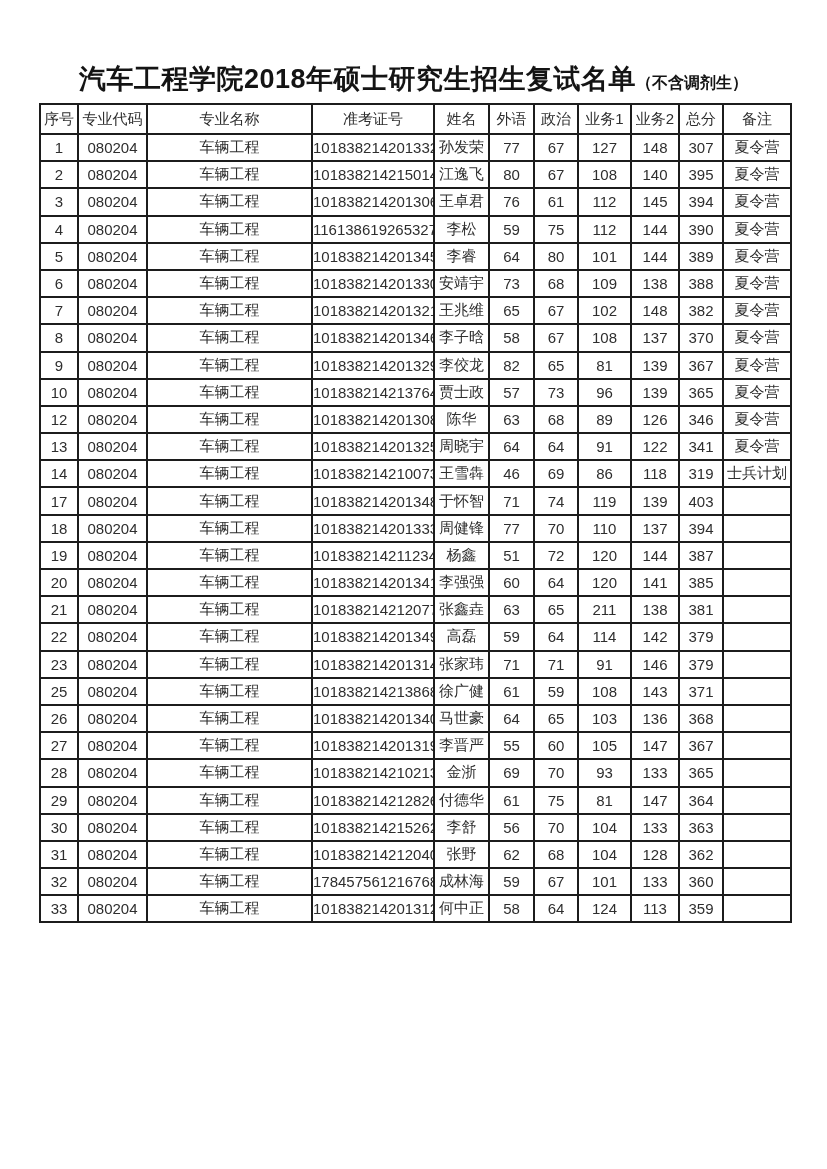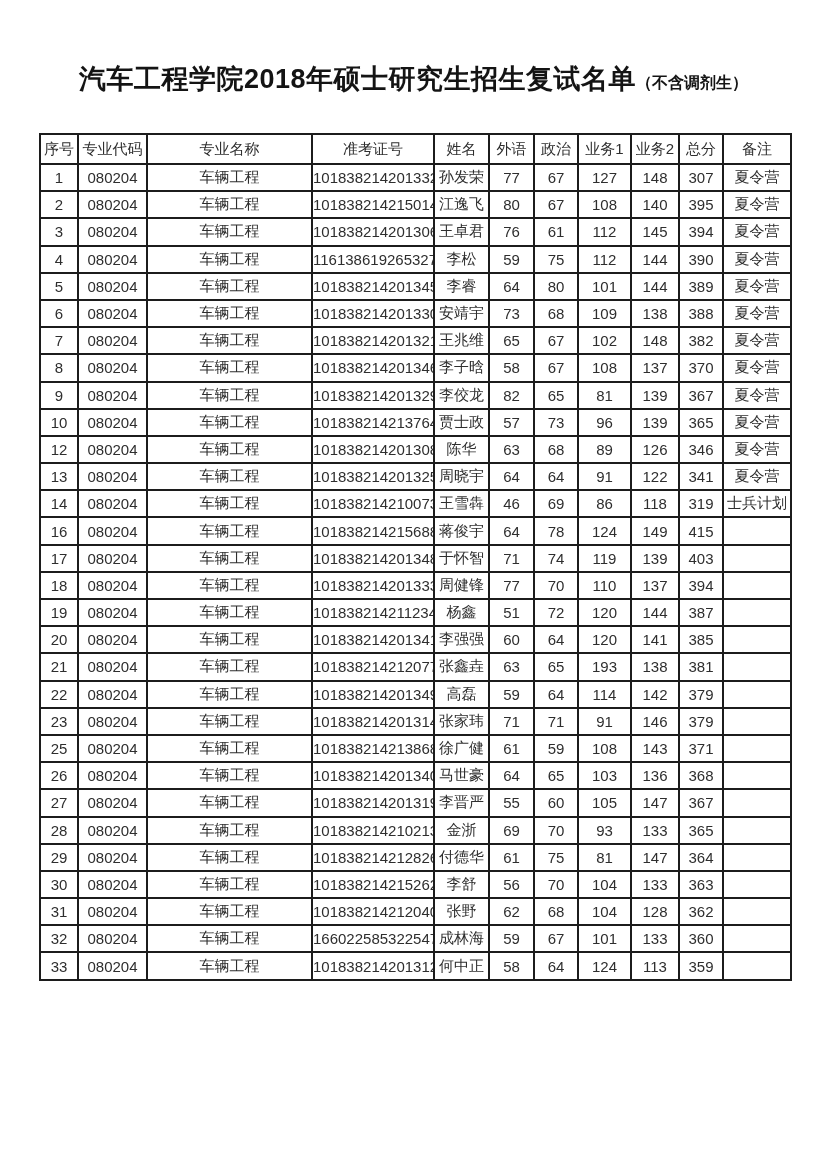--- a/index.html
+++ b/index.html
@@ -30,21 +30,20 @@
   .doc-title .title-suffix {
     font-size: 16px;
     font-weight: bold;
     letter-spacing: 0;
   }
   table.roster {
     border-collapse: collapse;
     table-layout: fixed;
     margin-left: 39px;
     width: 751px;
-    margin-top: 30px;
   }
   table.roster th,
   table.roster td {
     border: 2px solid #1c1c1c;
     text-align: center;
     vertical-align: middle;
     font-size: 15px;
     font-weight: normal;
     color: #2e2e2e;
     padding: 0;
@@ -266,33 +265,20 @@
           <td>101838214210073</td>
           <td>王雪犇</td>
           <td>46</td>
           <td>69</td>
           <td>86</td>
           <td>118</td>
           <td>319</td>
           <td>士兵计划</td>
         </tr>
         <tr>
-          <td>16</td>
-          <td>080204</td>
-          <td>车辆工程</td>
-          <td>101838214215688</td>
-          <td>蒋俊宇</td>
-          <td>64</td>
-          <td>78</td>
-          <td>124</td>
-          <td>149</td>
-          <td>415</td>
-          <td></td>
-        </tr>
-        <tr>
           <td>17</td>
           <td>080204</td>
           <td>车辆工程</td>
           <td>101838214201348</td>
           <td>于怀智</td>
           <td>71</td>
           <td>74</td>
           <td>119</td>
           <td>139</td>
           <td>403</td>
@@ -338,21 +324,21 @@
           <td></td>
         </tr>
         <tr>
           <td>21</td>
           <td>080204</td>
           <td>车辆工程</td>
           <td>101838214212077</td>
           <td>张鑫垚</td>
           <td>63</td>
           <td>65</td>
-          <td>193</td>
+          <td>211</td>
           <td>138</td>
           <td>381</td>
           <td></td>
         </tr>
         <tr>
           <td>22</td>
           <td>080204</td>
           <td>车辆工程</td>
           <td>101838214201349</td>
           <td>高磊</td>
@@ -464,21 +450,21 @@
           <td>68</td>
           <td>104</td>
           <td>128</td>
           <td>362</td>
           <td></td>
         </tr>
         <tr>
           <td>32</td>
           <td>080204</td>
           <td>车辆工程</td>
-          <td>166022585322547</td>
+          <td>178457561216768</td>
           <td>成林海</td>
           <td>59</td>
           <td>67</td>
           <td>101</td>
           <td>133</td>
           <td>360</td>
           <td></td>
         </tr>
         <tr>
           <td>33</td>

